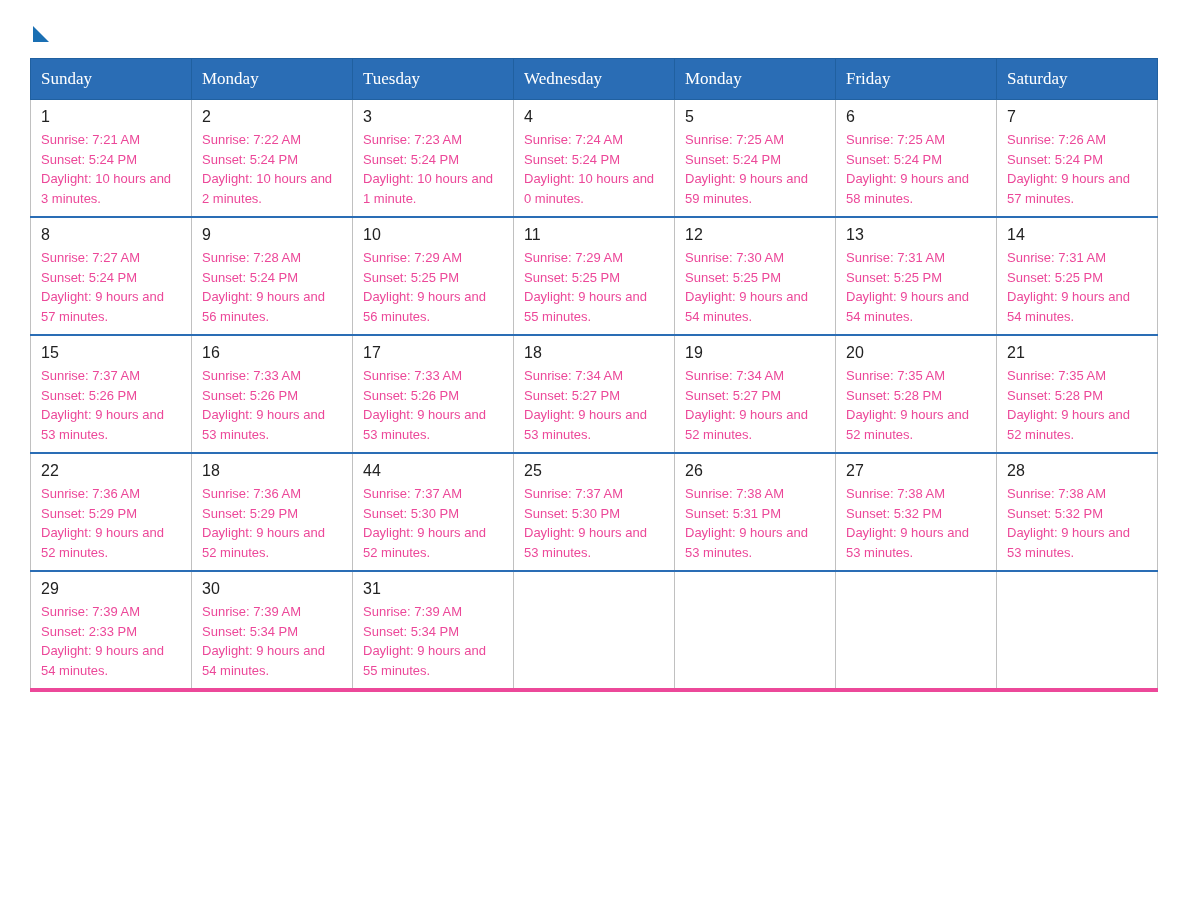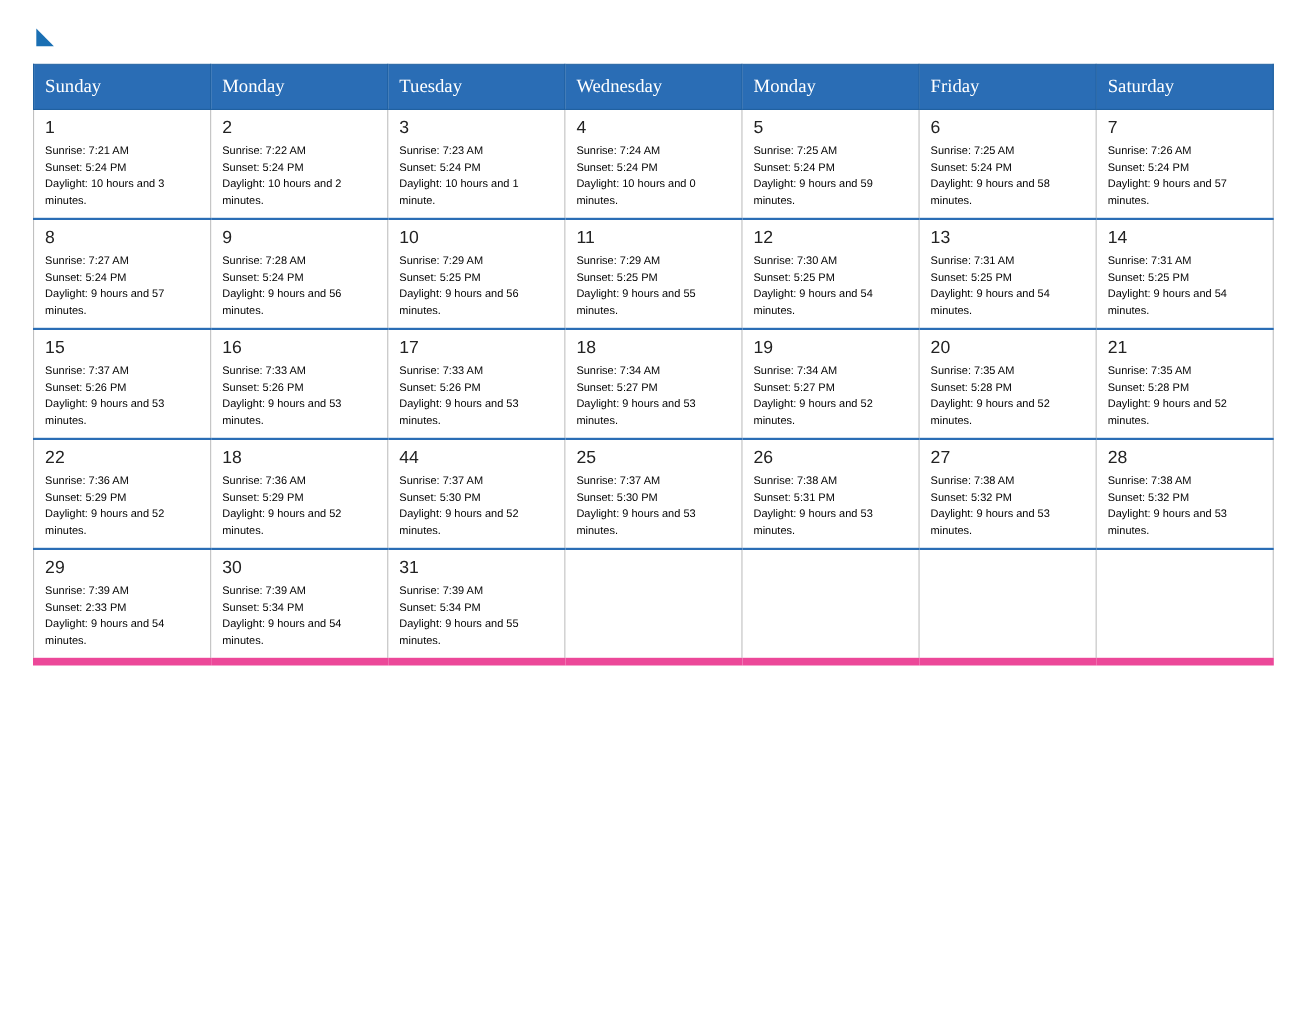--- a/index.html
+++ b/index.html
@@ -87,29 +87,29 @@
       background: #fff;
     }
     .day-number {
       font-size: 16px;
       font-weight: normal;
       color: #222;
       margin-bottom: 4px;
       display: block;
     }
     .day-info {
-      font-size: 10px;
+      font-size: 13px;
       line-height: 1.5;
-      color: #000000;
+      color: #ec4899;
     }
     .calendar tr td {
       border-bottom: 2px solid #2a6db5;
     }
     .calendar tr:last-child td {
-      border-bottom: 7px solid #ec4899;
+      border-bottom: 4px solid #ec4899;
       margin-top: 28px;
     }
     .empty-cell {
       background: #fff;
     }
   </style>
 </head>
 <body>
 
 <div class="header">

